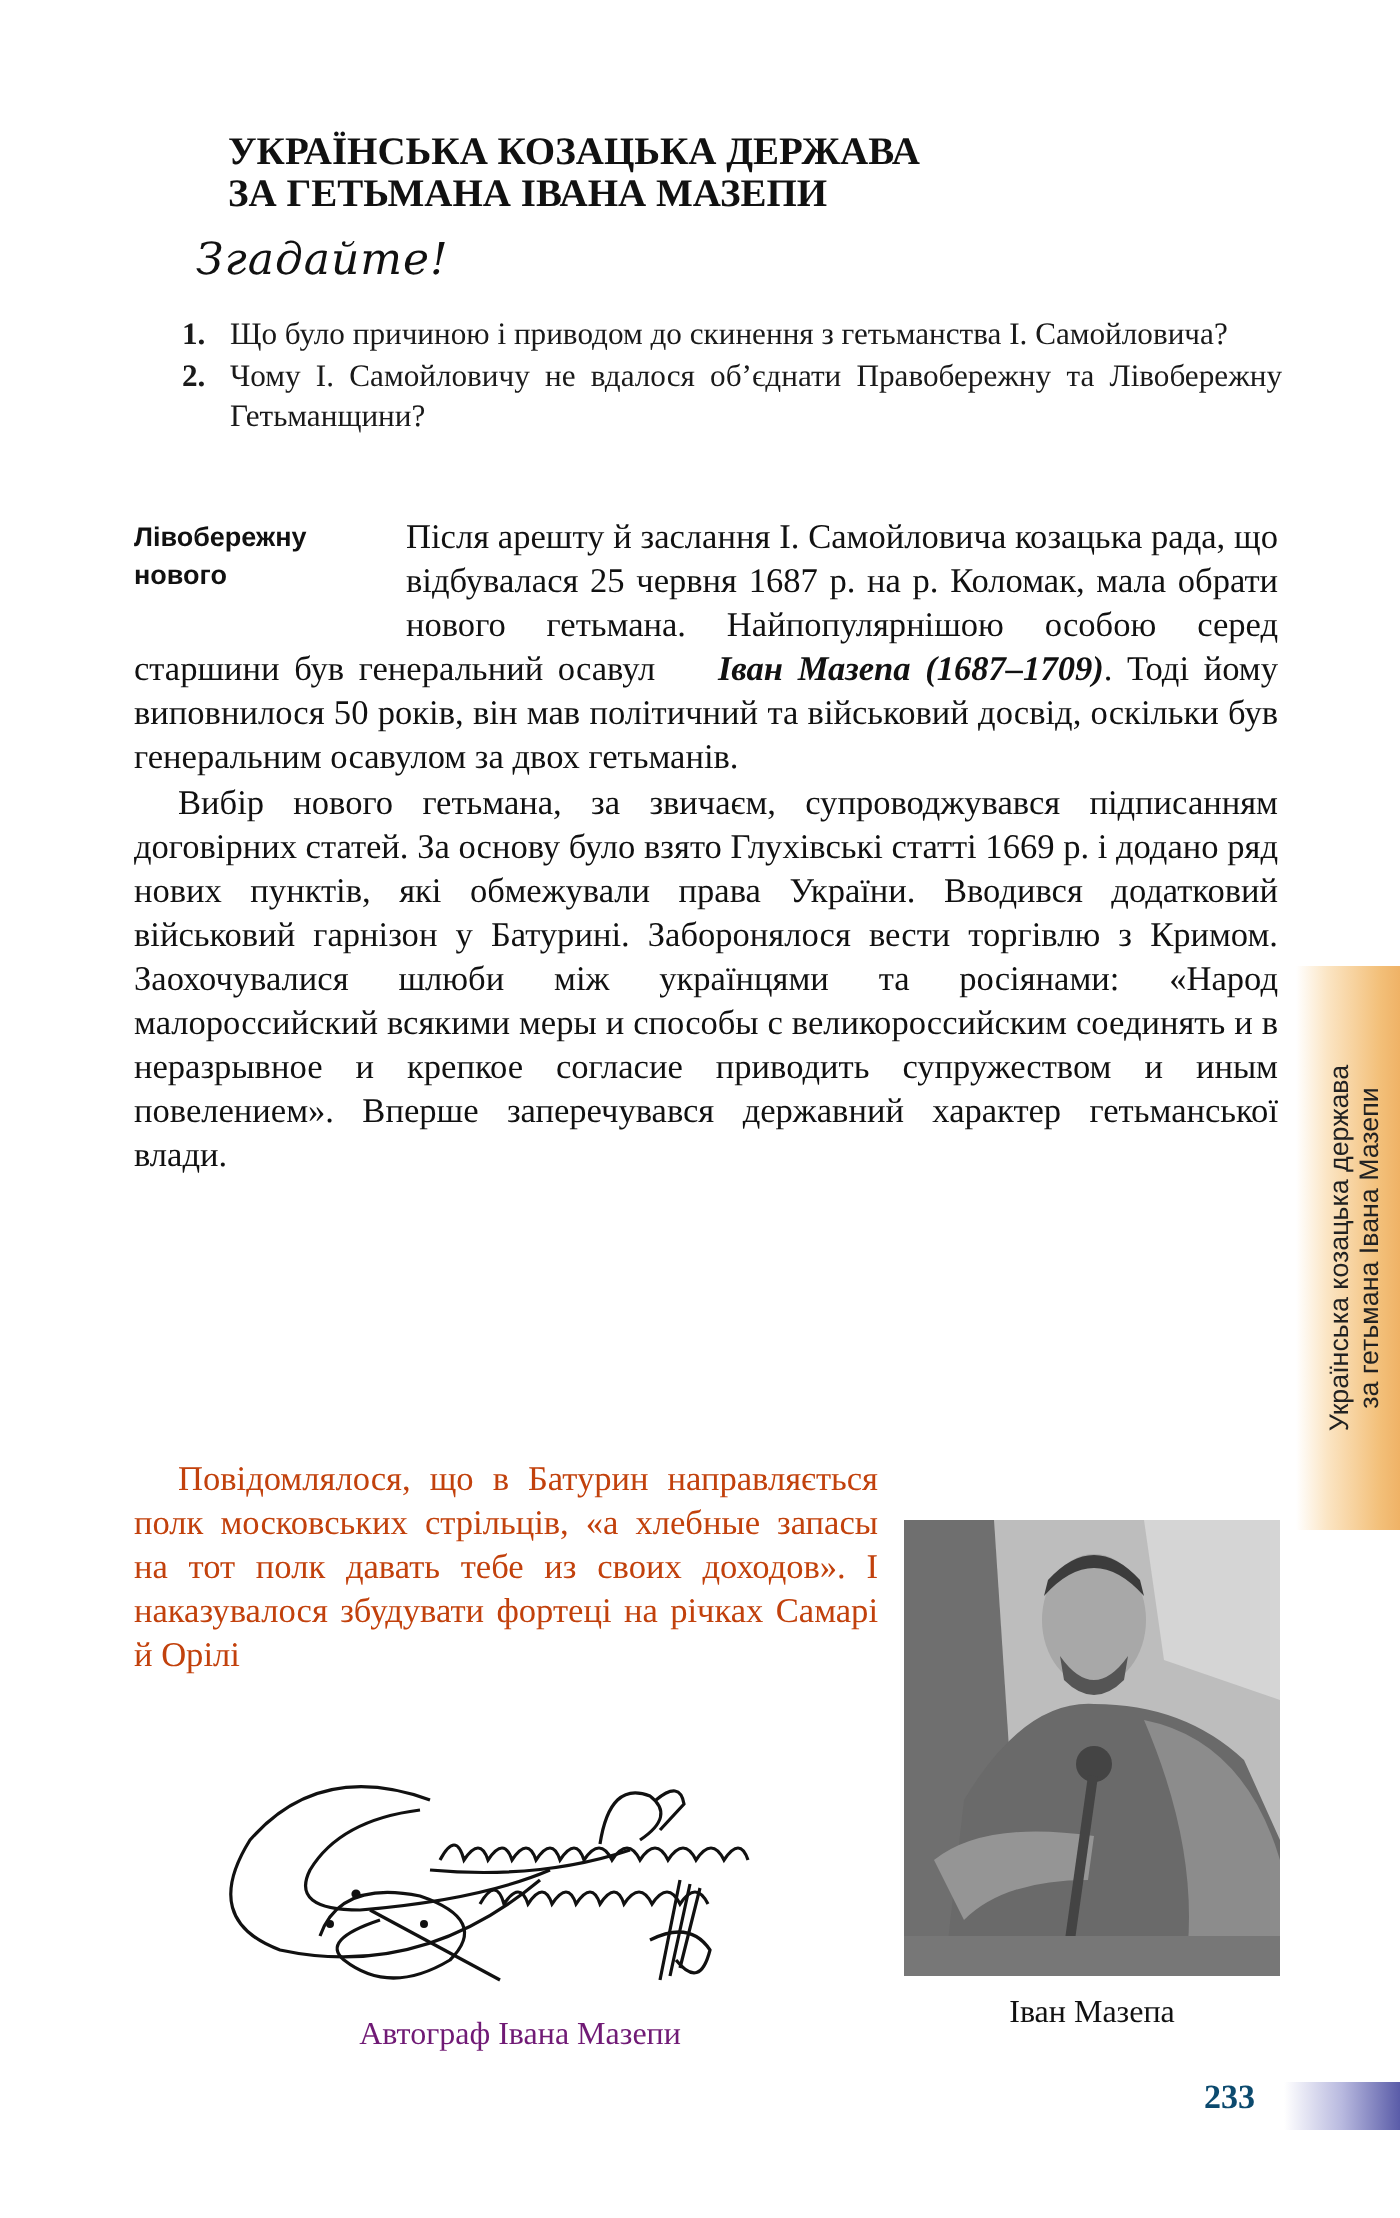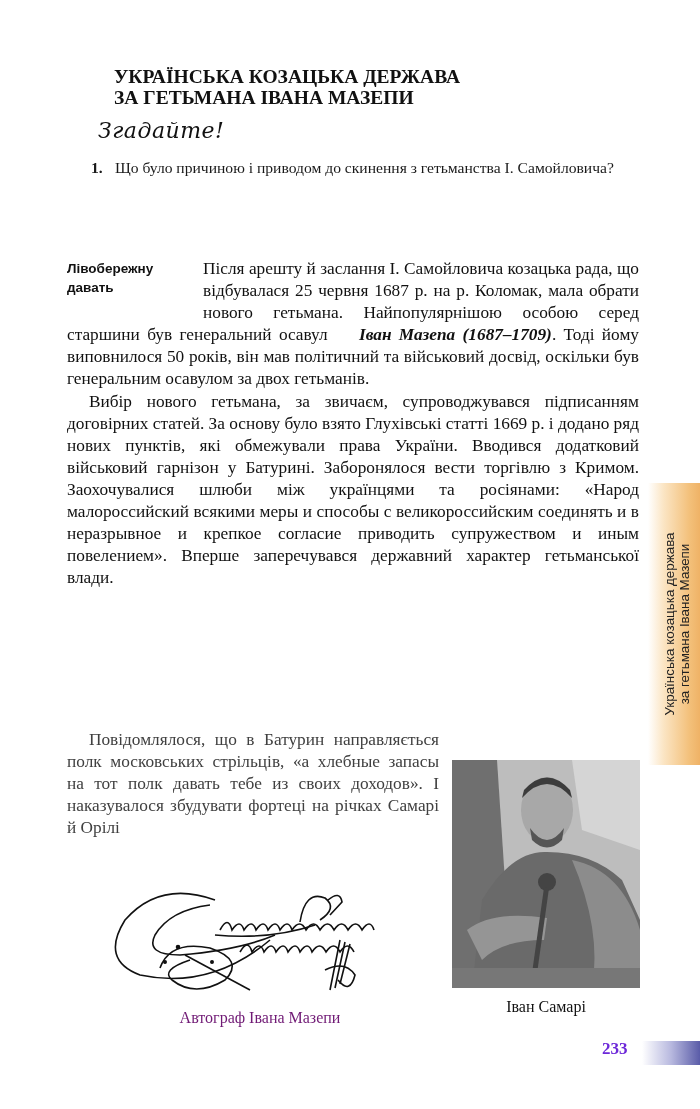--- a/index.html
+++ b/index.html
@@ -38,21 +38,21 @@
     position: absolute; left: 67px; top: 258px; width: 572px;
     font-family: "Liberation Serif", serif; font-size: 17.3px; line-height: 22.1px;
     text-align: justify; color: #111;
   }
   .body-text p { margin: 0; text-indent: 22px; }
   .body-text p.first { text-indent: 0; }
   .float-space { float: left; width: 136px; height: 66px; }
   .last-para {
     position: absolute; left: 67px; top: 729px; width: 372px;
     font-family: "Liberation Serif", serif; font-size: 17.3px; line-height: 22.1px;
-    text-align: justify; color: #404040;
+    text-align: justify; color: #c2410c;
   }
   .last-para p { margin: 0; text-indent: 22px; }
   em.b { font-weight: bold; font-style: italic; margin-left: 24px; }
   .portrait {
     position: absolute; left: 452px; top: 760px; width: 188px; height: 228px;
     background: linear-gradient(160deg, #c9c9c9 0%, #9a9a9a 40%, #5e5e5e 75%, #3a3a3a 100%);
     overflow: hidden;
   }
   .portrait svg { display: block; }
   .portrait-caption {
@@ -69,46 +69,47 @@
     background: linear-gradient(to right, #ffffff 0%, #fbe5c4 30%, #f3c07a 80%, #efb266 100%);
   }
   .side-tab-text {
     position: absolute; left: 0; top: 0; width: 282px; height: 52px;
     transform-origin: 0 0; transform: translate(8px, 282px) rotate(-90deg);
     font-family: "Liberation Sans", sans-serif; font-size: 13.4px; line-height: 15px;
     text-align: center; color: #222; padding-top: 6px; box-sizing: border-box;
   }
   .page-number {
     position: absolute; left: 602px; top: 1039px;
-    font-family: "Liberation Serif", serif; font-weight: bold; font-size: 17px; color: #6d28d9;
+    font-family: "Liberation Serif", serif; font-weight: bold; font-size: 17px; color: #0c4a6e;
   }
   .page-band {
     position: absolute; left: 642px; top: 1041px; width: 58px; height: 24px;
     background: linear-gradient(to right, #ffffff 0%, #b8b9df 50%, #5a5ca8 100%);
   }
 </style>
 </head>
 <body>
 
 <div class="heading">
   <div class="heading-title">
     <div>УКРАЇНСЬКА КОЗАЦЬКА ДЕРЖАВА</div>
     <div>ЗА ГЕТЬМАНА ІВАНА МАЗЕПИ</div>
   </div>
 </div>
 
 <div class="recall">Згадайте!</div>
 
 <ol class="questions">
   <li><span class="num">1.</span><span>Що було причиною і приводом до скинення з гетьманства І. Самойловича?</span></li>
+  <li><span class="num">2.</span><span>Чому І. Самойловичу не вдалося об’єднати Правобережну та Лівобережну Гетьманщини?</span></li>
 </ol>
 
 <div class="sidenote">
   <div>Лівобережну</div>
-  <div>давать</div>
+  <div>нового</div>
 </div>
 
 <div class="body-text">
   <div class="float-space"></div>
   <p class="first"><span>Після арешту й заслання І. Самойловича козацька рада, що відбувалася 25 червня 1687 р. на р. Коломак, мала обрати нового гетьмана. Найпопулярнішою особою серед старшини був генеральний осавул </span><em class="b">Іван Мазепа (1687–1709)</em><span>. Тоді йому виповнилося 50 років, він мав політичний та військовий досвід, оскільки був генеральним осавулом за двох гетьманів.</span></p>
   <p>Вибір нового гетьмана, за звичаєм, супроводжувався підписанням договірних статей. За основу було взято Глухівські статті 1669 р. і додано ряд нових пунктів, які обмежували права України. Вводився додатковий військовий гарнізон у Батурині. Заборонялося вести торгівлю з Кримом. Заохочувалися шлюби між українцями та росіянами: «Народ малороссийский всякими меры и способы с великороссийским соединять и в неразрывное и крепкое согласие приводить супружеством и иным повелением». Вперше заперечувався державний характер гетьманської влади.</p>
 </div>
 
 <div class="last-para">
   <p>Повідомлялося, що в Батурин направляється полк московських стрільців, «а хлебные запасы на тот полк давать тебе из своих доходов». І наказувалося збудувати фортеці на річках Самарі й Орілі</p>
@@ -123,21 +124,21 @@
     <path d="M70 38 Q95 10 120 38 L118 30 Q95 5 72 30 Z" fill="#3c3c3c"></path>
     <path d="M78 68 Q95 92 112 68 L110 80 Q95 95 80 80 Z" fill="#555"></path>
     <path d="M20 228 L30 140 Q60 90 95 92 Q140 92 170 120 L188 160 L188 228 Z" fill="#6a6a6a"></path>
     <path d="M120 100 Q170 110 188 170 L188 228 L140 228 Q150 170 120 100 Z" fill="#8c8c8c"></path>
     <path d="M15 170 Q40 150 95 158 L92 180 Q50 180 30 200 Z" fill="#959595"></path>
     <circle cx="95" cy="122" r="9" fill="#444"></circle>
     <rect x="92" y="128" width="5" height="85" fill="#444" transform="rotate(8 95 128)"></rect>
     <rect x="0" y="208" width="188" height="20" fill="#777"></rect>
   </svg>
 </div>
-<div class="portrait-caption">Іван Самарі</div>
+<div class="portrait-caption">Іван Мазепа</div>
 
 <div class="autograph">
   <svg width="320" height="120" viewBox="0 0 320 120" fill="none" stroke="#111" stroke-width="1.6">
     <path d="M115 20 Q60 0 25 40 Q0 80 40 95 Q110 110 170 60"></path>
     <path d="M110 25 Q70 30 55 55 Q45 75 80 75 Q140 70 175 55"></path>
     <path d="M60 88 Q70 60 110 68 Q145 80 125 100 Q95 118 72 100 Q60 90 90 80"></path>
     <path d="M85 75 L150 110"></path>
     <path d="M115 55 Q170 60 215 45"></path>
     <path d="M120 50 q8 -15 12 0 q8 -12 12 0 q8 -12 12 0 q8 -12 12 0 q8 -12 12 0 q8 -12 12 0 q8 -12 14 0 q8 -12 14 0 q8 -12 14 0 q8 -12 14 0 q8 -12 14 0 q8 -12 12 0"></path>
     <path d="M200 42 Q205 10 225 18 Q238 28 220 40"></path>

